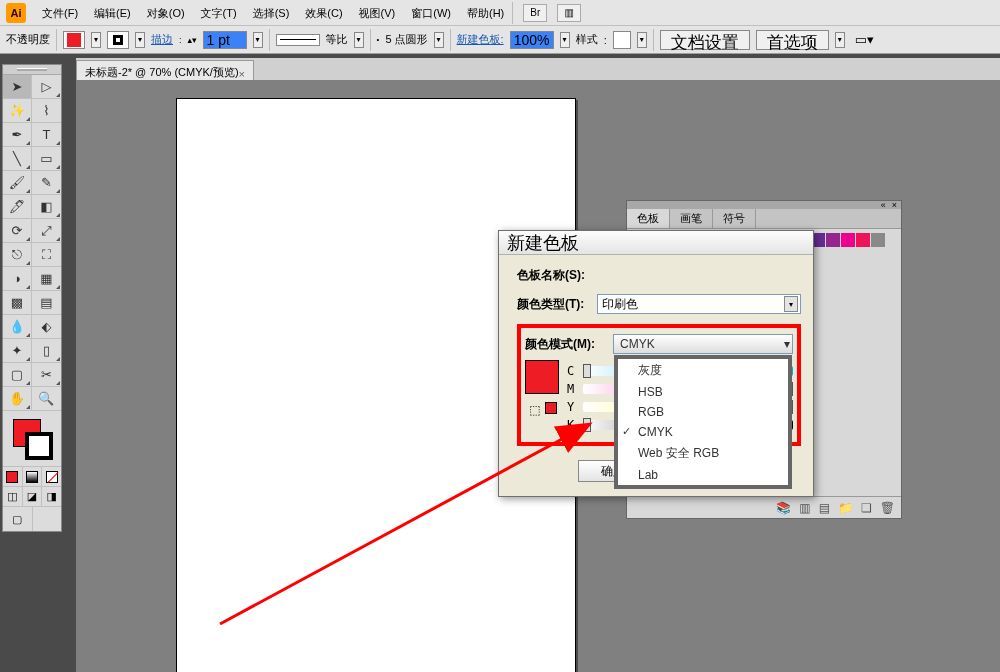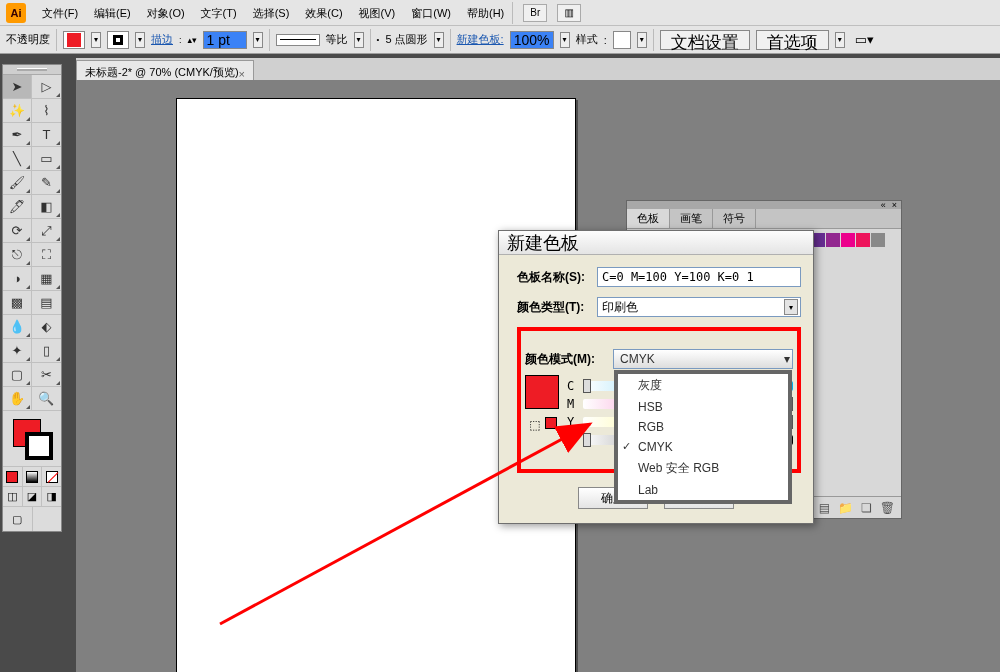--- a/index.html
+++ b/index.html
@@ -152,21 +152,21 @@
 }
 .dialog-body { padding:12px 12px 6px 18px; font-size:12px; }
 .dlg-row { display:flex; align-items:center; margin-bottom:10px; gap:6px;}
 .dlg-label { width:74px; text-align:left;font-weight:bold; }
 .dlg-input { flex:1; border:1px solid #7a9ac0; height:20px; padding:0 4px; font-family:monospace; font-size:12px; background:#fff;}
 .dlg-select { flex:1; border:1px solid #7a9ac0; height:20px; background:#fff; display:flex; align-items:center; justify-content:space-between;padding:0 2px 0 4px;}
 .dlg-select .sel-caret{width:14px;height:16px;background:#e4e4e4;border:1px solid #888;display:flex;align-items:center;justify-content:center;font-size:8px;}
 .chk{display:flex;align-items:center;gap:4px;}
 .chk input{width:13px;height:13px;}
 
-.red-box { border: 4px solid #ff0000; padding:18px 4px; }
+.red-box { border: 4px solid #ff0000; padding:6px 4px; }
 
 .cm-row { display:flex; align-items:center; gap:4px; margin:4px 0; font-size:12px;}
 .cm-row .cl{width:12px;font-family:monospace;}
 .cm-slider{flex:1;height:10px;position:relative;border-radius:2px;}
 .cm-slider.c{background:linear-gradient(to right,#fff,#00aeef);}
 .cm-slider.m{background:linear-gradient(to right,#fff,#ec008c);}
 .cm-slider.y{background:linear-gradient(to right,#fff,#fff200);}
 .cm-slider.k{background:linear-gradient(to right,#fff,#000);}
 .cm-slider .knob{position:absolute;top:-2px;width:8px;height:14px;background:#ddd;border:1px solid #555;left:0;}
 .cm-slider.m .knob,.cm-slider.y .knob{left:calc(100% - 8px);}
@@ -377,21 +377,20 @@
       <span>❏</span>
       <span>🗑</span>
     </div>
   </div>
 
   <div class="dialog">
     <div class="dialog-title">新建色板</div>
     <div class="dialog-body">
       <div class="dlg-row">
         <span class="dlg-label">色板名称(S):</span>
-        <input class="dlg-input" value="C=0 M=100 Y=100 K=0 1" style="">
       </div>
       <div class="dlg-row">
         <span class="dlg-label">颜色类型(T):</span>
         <div class="dlg-select">
           <span>印刷色</span>
           <span class="sel-caret">▾</span>
         </div>
       </div>
 
       <div class="red-box" style="margin-bottom:0;">

